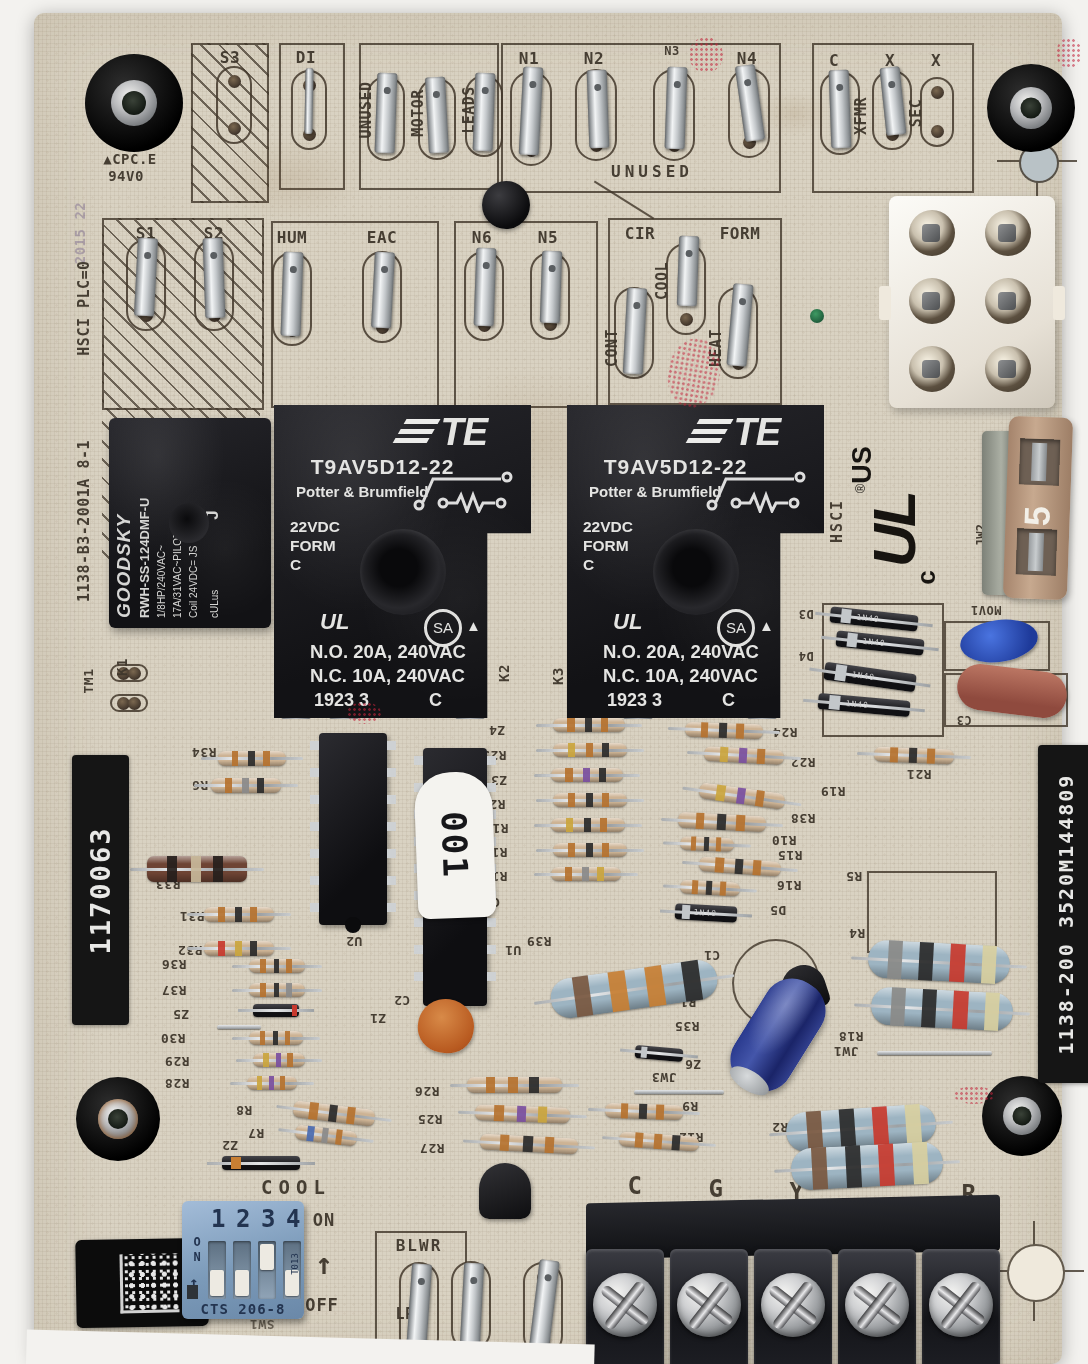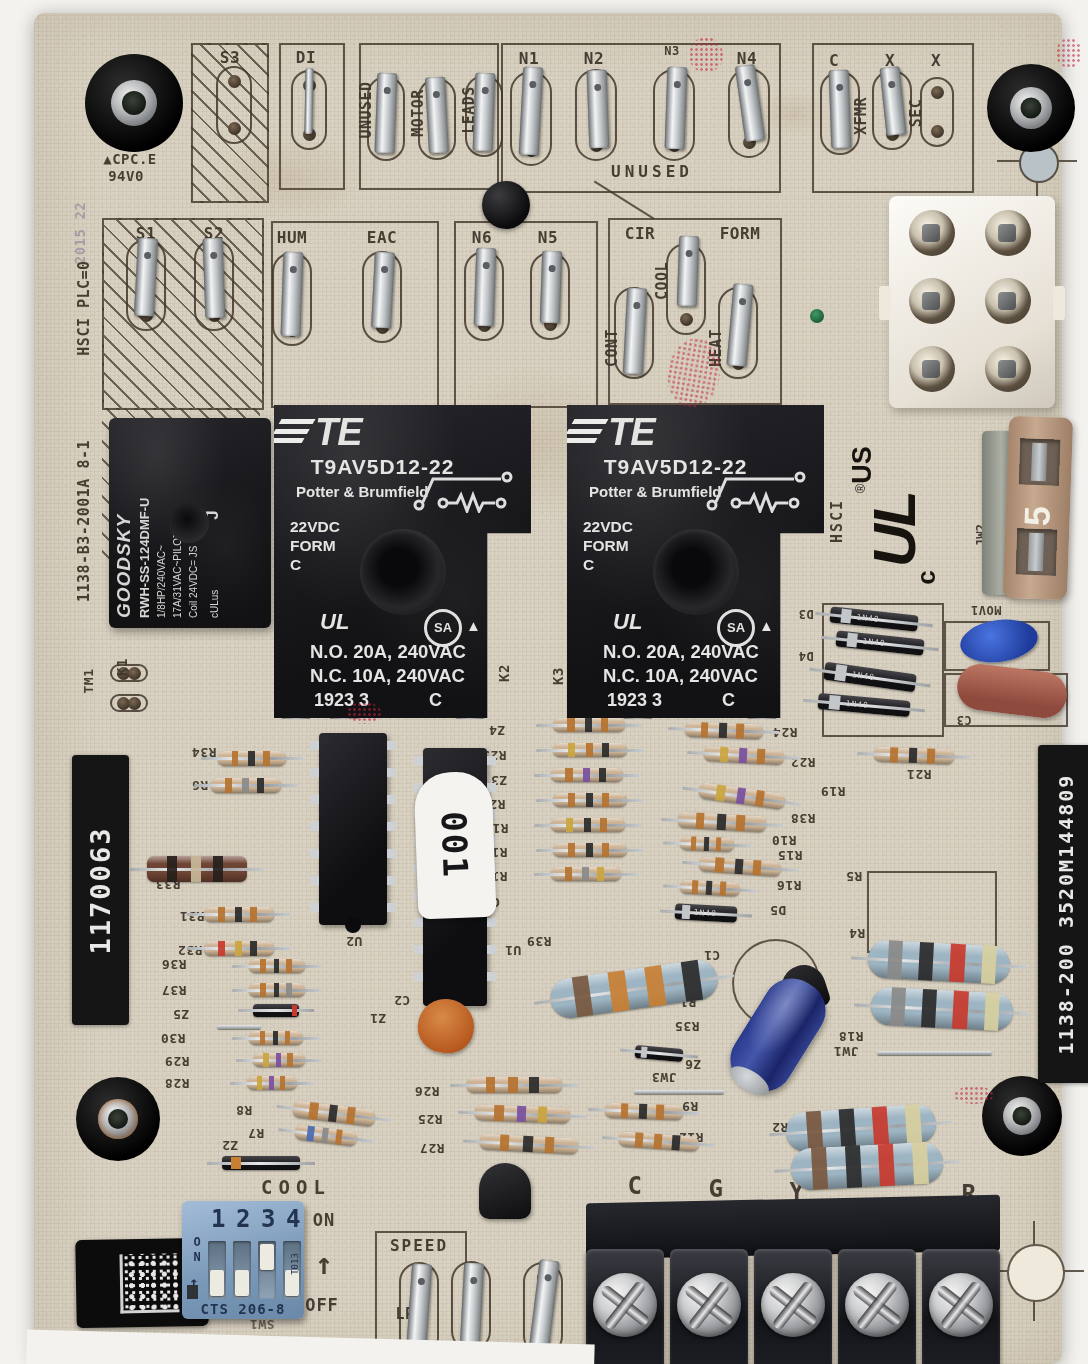--- a/index.html
+++ b/index.html
@@ -34,30 +34,30 @@
   .eyl{position:absolute;border-radius:50%;background:radial-gradient(circle at 40% 35%,#f2f2f0,#b9babc 40%,#7e8184 72%,#595b5d);z-index:6;}
   .eyl i{position:absolute;left:50%;top:50%;transform:translate(-50%,-50%);border-radius:50%;background:radial-gradient(circle at 45% 40%,#3a4238,#141a14 70%);}
   .xh-c{position:absolute;border:2px solid rgba(62,52,40,.8);border-radius:50%;z-index:2;}
   .xh-l{position:absolute;background:rgba(62,52,40,.8);z-index:2;}
   .bar{position:absolute;background:#151515;border-radius:4px;z-index:5;display:flex;align-items:center;justify-content:center;box-shadow:0 1px 4px rgba(0,0,0,.4);}
   .bar span{color:#e8e8e6;font-family:"DejaVu Sans Mono",monospace;font-weight:700;letter-spacing:2px;transform:rotate(-90deg);white-space:nowrap;}
   .relay{position:absolute;z-index:5;color:#e4e4e2;font-family:"Liberation Sans",sans-serif;
     background:radial-gradient(ellipse at 30% 18%,rgba(255,255,255,.09),transparent 42%),radial-gradient(ellipse at 72% 62%,rgba(255,255,255,.05),transparent 38%),linear-gradient(160deg,#26262b,#121215 70%);
     box-shadow:2px 4px 8px rgba(0,0,0,.35);}
   .te{width:257px;height:313px;clip-path:polygon(0 0,100% 0,100% 41%,83% 41%,83% 100%,0 100%);}
-  .te .lg{position:absolute;top:6px;left:0;right:44px;height:42px;display:flex;align-items:center;justify-content:flex-start;gap:7px;}
+  .te .lg{position:absolute;top:6px;left:0;right:44px;height:42px;display:flex;align-items:center;justify-content:flex-end;gap:7px;}
   .te .lgb{width:34px;height:26px;background:repeating-linear-gradient(180deg,#ececea 0 5px,transparent 5px 9.5px);transform:skewX(-30deg);}
   .te .lg b{font-size:38px;font-style:italic;font-weight:900;letter-spacing:-1px;}
   .te .mdl{position:absolute;top:50px;left:0;right:40px;text-align:center;font-size:21px;font-weight:700;letter-spacing:1px;}
   .te .brd{position:absolute;top:78px;left:22px;font-size:15px;font-weight:700;}
   .te svg{position:absolute;right:10px;top:62px;width:112px;height:46px;}
   .te .lft{position:absolute;left:16px;top:112px;font-size:15.5px;font-weight:700;line-height:19px;}
   .te .boss{position:absolute;left:86px;top:124px;width:86px;height:86px;border-radius:50%;background:radial-gradient(circle at 45% 45%,#09090b 0 28%,#28282c 60%,#0d0d10);box-shadow:inset 0 2px 5px rgba(255,255,255,.08);}
   .te .ul{position:absolute;left:46px;top:204px;font-size:22px;font-weight:900;font-style:italic;}
-  .te .csa{position:absolute;left:150px;top:204px;width:32px;height:32px;border:3px solid #e0e0de;border-radius:50%;text-align:center;line-height:32px;font-size:13px;font-weight:700;}
+  .te .csa{position:absolute;left:150px;top:204px;width:32px;height:32px;border:3px solid #e0e0de;border-radius:50%;text-align:center;line-height:32px;font-size:15px;font-weight:400;}
   .te .tri{position:absolute;left:192px;top:212px;font-size:15px;}
   .te .no{position:absolute;left:36px;top:236px;font-size:18.5px;font-weight:700;}
   .te .nc{position:absolute;left:36px;top:260px;font-size:18.5px;font-weight:700;}
   .te .dt{position:absolute;left:40px;top:285px;font-size:18px;font-weight:700;}
   .te .dt em{font-style:normal;margin-left:60px;}
   .gs{width:162px;height:210px;border-radius:6px;}
   .gs .rot{position:absolute;left:-23px;top:23px;width:208px;height:162px;transform:rotate(-90deg);padding:4px 8px;box-sizing:border-box;color:#d6d6d4;}
   .gs .b1{font-size:19px;font-weight:900;font-style:italic;letter-spacing:1px;}
   .gs .b2{font-size:13px;font-weight:700;margin-top:2px;}
   .gs .sm{font-size:10px;line-height:13px;margin-top:3px;}
@@ -561,21 +561,21 @@
       <div class="silk" style="left: 659px; top: 1051px; font-size: 13px; letter-spacing: 0.5px; transform: translate(-50%, -50%) rotate(180deg);">Z6</div>
       <div class="silk" style="left: 630px; top: 1064px; font-size: 13px; letter-spacing: 0.5px; transform: translate(-50%, -50%) rotate(180deg);">JW3</div>
       <div class="silk" style="left: 656px; top: 1093px; font-size: 13px; letter-spacing: 0.5px; transform: translate(-50%, -50%) rotate(180deg);">R9</div>
       <div class="silk" style="left: 657px; top: 1124px; font-size: 13px; letter-spacing: 0.5px; transform: translate(-50%, -50%) rotate(180deg);">R12</div>
       <div class="silk" style="left: 393px; top: 1078px; font-size: 13px; letter-spacing: 0.5px; transform: translate(-50%, -50%) rotate(180deg);">R26</div>
       <div class="silk" style="left: 396px; top: 1106px; font-size: 13px; letter-spacing: 0.5px; transform: translate(-50%, -50%) rotate(180deg);">R25</div>
       <div class="silk" style="left: 398px; top: 1135px; font-size: 13px; letter-spacing: 0.5px; transform: translate(-50%, -50%) rotate(180deg);">R27</div>
       <div class="silk" style="left: 817px; top: 1023px; font-size: 13px; letter-spacing: 0.5px; transform: translate(-50%, -50%) rotate(180deg);">R18</div>
       <div class="silk" style="left: 812px; top: 1038px; font-size: 13px; letter-spacing: 0.5px; transform: translate(-50%, -50%) rotate(180deg);">JW1</div>
       <div class="silk" style="left: 746px; top: 1114px; font-size: 13px; letter-spacing: 0.5px; transform: translate(-50%, -50%) rotate(180deg);">R2</div>
-      <div class="silk" style="left: 385px; top: 1232px; font-size: 16px; letter-spacing: 2px; transform: translate(-50%, -50%) rotate(0deg);">SPEED</div>
+      <div class="silk" style="left: 385px; top: 1232px; font-size: 16px; letter-spacing: 2px; transform: translate(-50%, -50%) rotate(0deg);">BLWR</div>
       <div class="silk" style="left: 371px; top: 1301px; font-size: 15px; letter-spacing: 0.5px; transform: translate(-50%, -50%) rotate(0deg);">LP</div>
       <div class="silk" style="left: 437px; top: 1299px; font-size: 15px; letter-spacing: 0.5px; transform: translate(-50%, -50%) rotate(0deg);">C</div>
       <div class="silk" style="left: 509px; top: 1301px; font-size: 15px; letter-spacing: 0.5px; transform: translate(-50%, -50%) rotate(0deg);">Y</div>
       <div class="silk" style="left: 601px; top: 1173px; font-size: 24px; letter-spacing: 0.5px; transform: translate(-50%, -50%) rotate(0deg); font-weight: 700;">C</div>
       <div class="silk" style="left: 682px; top: 1176px; font-size: 24px; letter-spacing: 0.5px; transform: translate(-50%, -50%) rotate(0deg); font-weight: 700;">G</div>
       <div class="silk" style="left: 763px; top: 1179px; font-size: 24px; letter-spacing: 0.5px; transform: translate(-50%, -50%) rotate(0deg); font-weight: 700;">Y</div>
       <div class="silk" style="left: 935px; top: 1181px; font-size: 24px; letter-spacing: 0.5px; transform: translate(-50%, -50%) rotate(0deg); font-weight: 700;">R</div>
       <div class="silk" style="left: 290px; top: 1207px; font-size: 17px; letter-spacing: 1px; transform: translate(-50%, -50%) rotate(0deg); font-weight: 700;">ON</div>
       <div class="silk" style="left: 290px; top: 1250px; font-size: 30px; letter-spacing: 0.5px; transform: translate(-50%, -50%) rotate(0deg);">↑</div>
       <div class="silk" style="left: 288px; top: 1292px; font-size: 17px; letter-spacing: 1px; transform: translate(-50%, -50%) rotate(0deg); font-weight: 700;">OFF</div>

